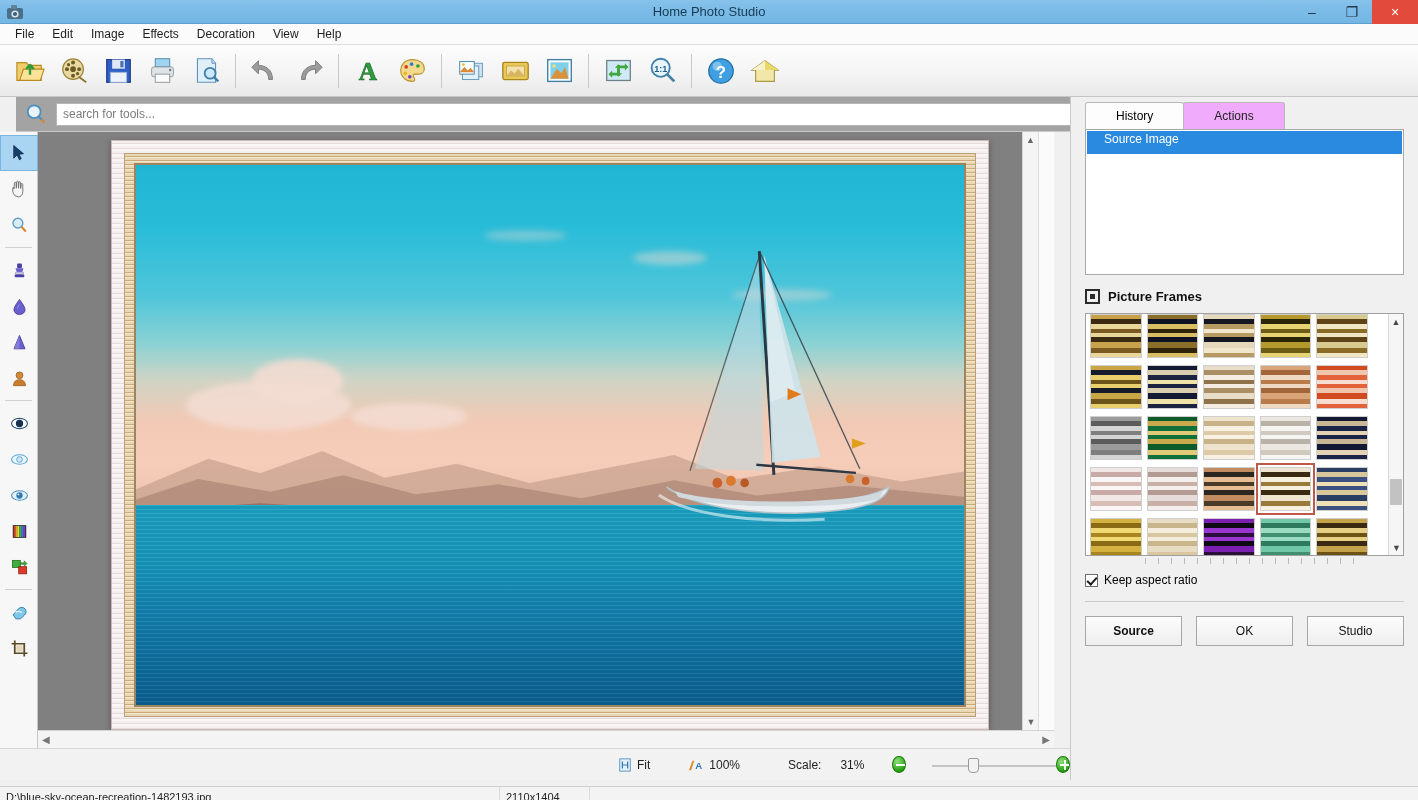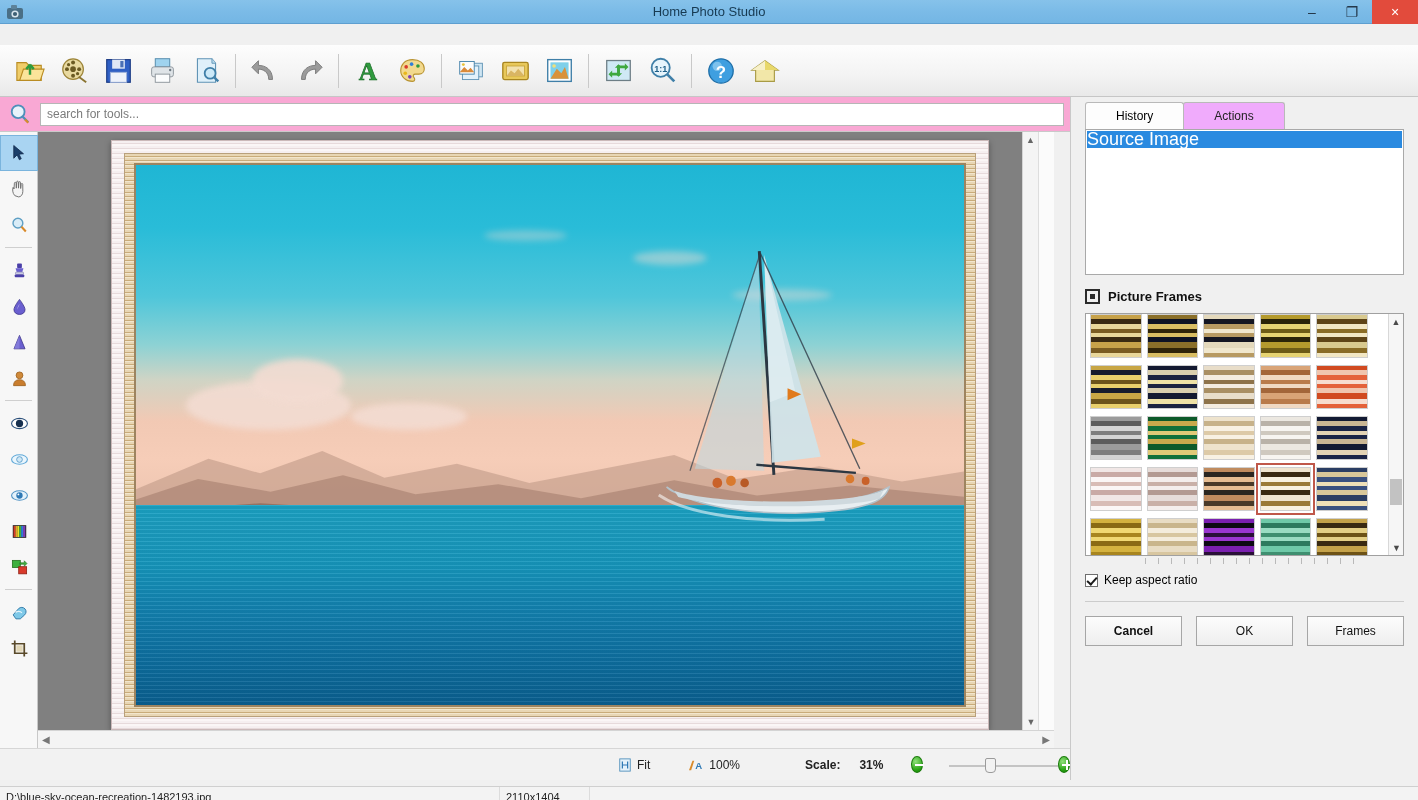--- a/index.html
+++ b/index.html
@@ -49,22 +49,22 @@
     display: flex; align-items: center; padding-left: 8px;
   }
   .tb-btn {
     width: 44px; height: 46px; display: flex; align-items: center; justify-content: center;
     border-radius: 3px;
   }
   .tb-sep { width: 1px; height: 34px; background: #c9c9c9; margin: 0 7px; }
 
   
   .searchrow {
-    position: absolute; top: 97px; left: 0; width: 1070px; height: 35px;
-    background: #f9a8d4; border-bottom: 1px solid #c9c9c9;
+    position: absolute; top: 97px; left: 16px; width: 1070px; height: 35px;
+    background: #a3a3a3; border-bottom: 1px solid #c9c9c9;
     display: flex; align-items: center;
   }
   .search-ico { width: 40px; display: flex; justify-content: center; align-items: center; }
   .search-input {
     flex: 1; height: 23px; margin-right: 6px;
     border: 1px solid #b6b6b6; background: #fff;
     font-family: "Liberation Sans", sans-serif; font-size: 12px;
     padding: 0 6px; color: #333;
   }
   .search-input::placeholder { color: #7b7b7b; }
@@ -203,21 +203,21 @@
     height: 27px; line-height: 26px; padding: 0 30px;
     background: #f0abfc; border: 1px solid #b9b9b9; border-bottom: none;
     font-size: 12px; color: #222; border-radius: 3px 3px 0 0; margin-right: -1px;
   }
   .tab.active { background: #fdfdfd; color: #000; position: relative; z-index: 2; }
   .history-box {
     margin: 0 14px; height: 146px; background: #fff;
     border: 1px solid #a9a9a9; padding: 1px;
   }
   .history-item {
-    height: 17px; line-height: 17px; padding: 0 0; font-size: 18px;
+    height: 23px; line-height: 17px; padding: 0 17px; font-size: 12px;
   }
   .history-item.selected { background: #2a8ae0; color: #fff; }
 
   .section-head {
     display: flex; align-items: center; gap: 8px;
     margin: 10px 14px 6px 14px; height: 22px;
   }
   .section-head .sh-icon {
     width: 15px; height: 15px; border: 2px solid #2b2b2b; position: relative;
   }
@@ -301,20 +301,29 @@
       <circle cx="9" cy="11" r="2.1" fill="#3d5f74"></circle>
     </svg>
     <div class="title">Home Photo Studio</div>
     <div class="winbtns">
       <div class="winbtn">–</div>
       <div class="winbtn">❐</div>
       <div class="winbtn close">×</div>
     </div>
   </div>
 
+  <div class="menubar">
+    <div class="menuitem">File</div>
+    <div class="menuitem">Edit</div>
+    <div class="menuitem">Image</div>
+    <div class="menuitem">Effects</div>
+    <div class="menuitem">Decoration</div>
+    <div class="menuitem">View</div>
+    <div class="menuitem">Help</div>
+  </div>
 
   <div class="toolbar">
 
     <div class="tb-btn">
       <svg viewBox="0 0 32 32" width="30" height="30">
         <path d="M2 26 L2 7 L12 7 L15 10 L28 10 L28 26 Z" fill="#f0cd6a" stroke="#b98c23" stroke-width="1.2"></path>
         <path d="M5 26 L9 14 L31 14 L27 26 Z" fill="#fbe49a" stroke="#b98c23" stroke-width="1.2"></path>
         <path d="M16 20 L16 10 M16 9 L12 14 M16 9 L20 14" stroke="#2f9b3e" stroke-width="2.6" fill="none"></path>
       </svg>
     </div>
@@ -670,21 +679,21 @@
     </div>
 
     <div class="zb-item" style="margin-left:38px;">
       <svg viewBox="0 0 18 16" width="16" height="14">
         <path d="M1 14 L5 3 L7 3 L3.5 14 Z" fill="#d98a2a"></path>
         <text x="12" y="13" text-anchor="middle" font-family="Liberation Sans, sans-serif" font-size="11" font-weight="bold" fill="#2f79b5">A</text>
       </svg>
       <span>100%</span>
     </div>
 
-    <div class="zb-item" style="margin-left:65px;font-weight:bold;">
+    <div class="zb-item" style="margin-left:48px;">
       <span>Scale:</span>
       <span style="margin-left:14px;">31%</span>
     </div>
 
     <div style="margin-left:28px;" class="greenbtn"></div>
 
     <div class="zoom-slider" style="margin-left:26px;">
       <div class="zs-track"></div>
       <div class="zs-thumb"></div>
     </div>
@@ -746,23 +755,23 @@
     <div class="width-ticks"></div>
 
     <div class="keep-row">
       <span class="chkbox checked"></span>
       <span>Keep aspect ratio</span>
     </div>
 
     <div class="divider"></div>
 
     <div class="btnrow">
-      <div class="dlgbtn primary">Cancel</div>
+      <div class="dlgbtn primary">Source</div>
       <div class="dlgbtn">OK</div>
-      <div class="dlgbtn">Frames</div>
+      <div class="dlgbtn">Studio</div>
     </div>
   </div>
 
   <div class="statusbar">
     <div class="sb-cell" style="width:500px;">D:\blue-sky-ocean-recreation-1482193.jpg</div>
     <div class="sb-cell" style="width:90px;">2110x1404</div>
   </div>
 
 </div>
 

